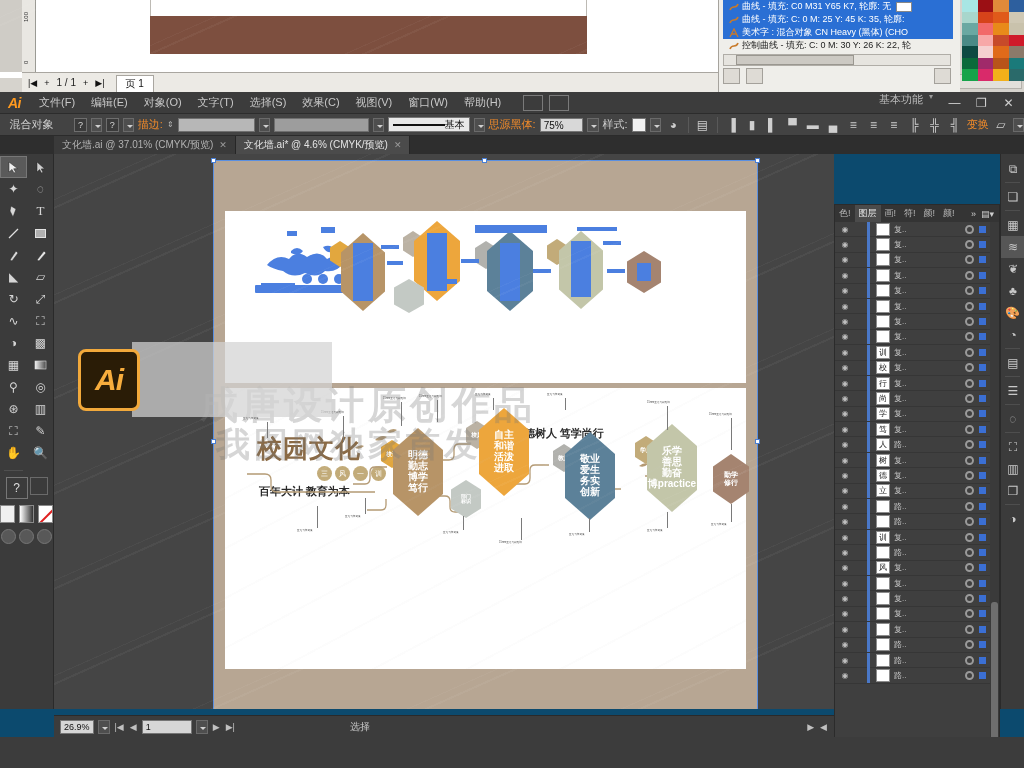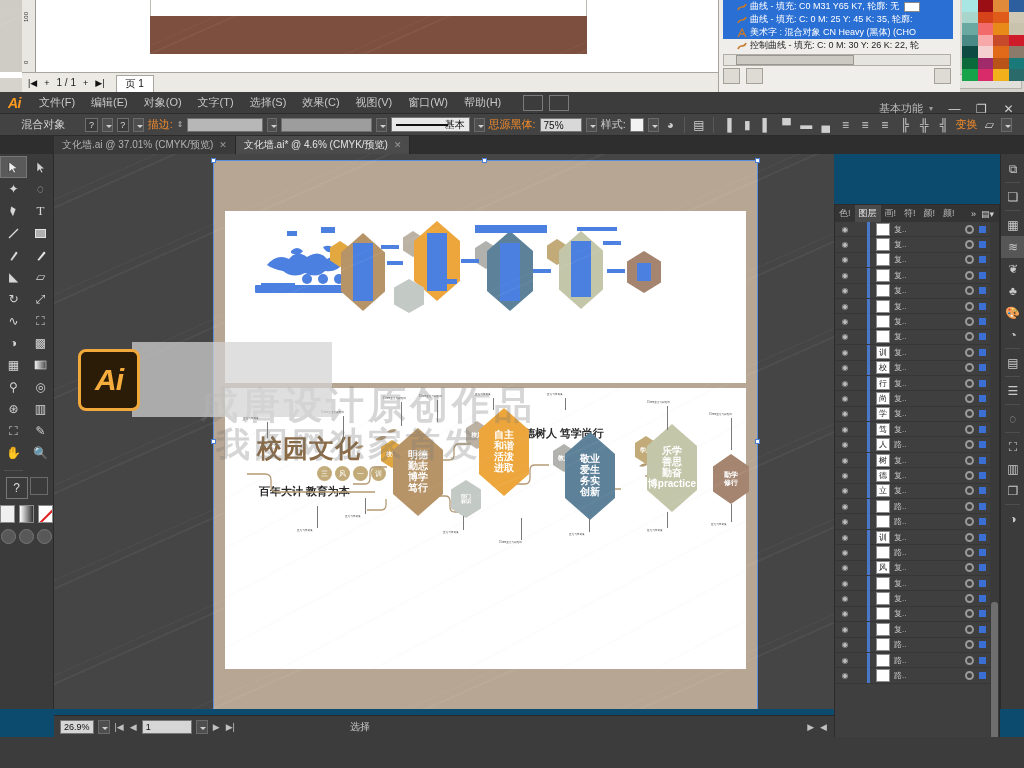--- a/index.html
+++ b/index.html
@@ -22,42 +22,42 @@
   .corel-left-gutter { position: absolute; left: 0; top: 0; width: 22px; height: 72px; background: #cfccc6; }
   .corel-page { position: absolute; left: 150px; top: -40px; width: 437px; height: 78px; background: #ffffff; border: 1px solid #bdbab4; }
   .corel-brown { position: absolute; left: 150px; top: 16px; width: 437px; height: 38px; background: #7d4f3f; }
   .corel-brown2 { position: absolute; left: 150px; top: 54px; width: 437px; height: 4px; background: #ffffff; }
   .corel-pagebar { position: absolute; left: 22px; top: 72px; width: 696px; height: 20px; background: #eceae5; border-top: 1px solid #a9a6a0; display: flex; align-items: center; padding-left: 6px; gap: 7px; color: #1c1c1c; font-size: 10px; }
   .corel-pagebar .navbtn { font-size: 9px; color: #111; cursor: default; }
   .corel-tab { background: #fff; border: 1px solid #a9a6a0; border-bottom: none; padding: 1px 9px 2px 9px; font-size: 10px; color: #111; margin-left: 4px; position: relative; top: 1px; }
   .corel-hscroll { position: absolute; right: 2px; top: 74px; width: 300px; height: 15px; background: #e2e0db; border: 1px solid #b5b2ac; }
   .corel-right-panel { position: absolute; left: 718px; top: 0; width: 242px; height: 92px; background: #efeeea; border-left: 1px solid #a6a39d; }
   .om-list { position: absolute; left: 4px; top: 0px; width: 230px; height: 52px; overflow: hidden; }
-  .om-row { height: 13px; display: flex; align-items: center; gap: 3px; padding-left: 14px; font-size: 9px; white-space: nowrap; }
+  .om-row { height: 13px; display: flex; align-items: center; gap: 3px; padding-left: 6px; font-size: 9px; white-space: nowrap; }
   .om-row.sel { background: #2a6fd4; color: #ffffff; }
   .om-ico { width: 10px; height: 10px; flex: 0 0 10px; }
   .om-swatch { width: 16px; height: 10px; background: #fff; border: 1px solid #888; display: inline-block; margin-left: 2px; }
   .om-hscroll { position: absolute; left: 4px; top: 54px; width: 228px; height: 12px; background: #e6e4df; border: 1px solid #b0ada7; }
   .om-hscroll .thumb { position: absolute; left: 12px; top: 0px; width: 118px; height: 10px; background: #ccc9c3; border: 1px solid #9a9790; }
   .om-footer { position: absolute; left: 4px; top: 68px; width: 228px; height: 20px; }
   .om-btn { width: 17px; height: 16px; background: #dedbd5; border: 1px solid #a4a19b; display: inline-block; margin-right: 3px; }
   .corel-palette { position: absolute; left: 962px; top: 0; width: 62px; height: 92px; display: grid; grid-template-columns: repeat(4, 1fr); grid-auto-rows: 11.5px; }
   .corel-palette i { display: block; }
 
   
   .ai-win { position: absolute; left: 0; top: 92px; width: 1024px; height: 645px; background: #0c4a6e; }
   .ai-menubar { position: relative; height: 22px; background: #3c3c3c; display: flex; align-items: center; padding-left: 6px; gap: 0; border-bottom: 1px solid #2c2c2c; }
   .ai-logo { color: #ff9a1f; font-weight: bold; font-size: 14px; font-style: italic; padding: 0 10px 0 2px; letter-spacing: -0.5px; }
   .ai-menu { padding: 2px 8px; font-size: 11px; color: #c8c8c8; cursor: default; }
-  .ai-mb-right { position: absolute; right: 2px; top: 0; height: 33px; display: flex; align-items: center; gap: 0; }
+  .ai-mb-right { position: absolute; right: 2px; top: 0; height: 33px; display: flex; align-items: flex-start; gap: 0; }
   .ws-label { font-size: 11px; color: #b8b8b8; padding: 0 6px; }
   .winbtn { width: 27px; height: 22px; display: flex; align-items: center; justify-content: center; font-size: 12px; color: #d0d0d0; }
   .mb-ico { width: 20px; height: 16px; border: 1px solid #7a7a7a; margin: 0 3px; display: inline-block; }
 
-  .ai-ctrlbar { height: 22px; background: #434343; border-bottom: 1px solid #2b2b2b; display: flex; align-items: center; padding: 0 12px; gap: 4px; font-size: 11px; overflow: hidden; }
+  .ai-ctrlbar { height: 22px; background: #434343; border-bottom: 1px solid #2b2b2b; display: flex; align-items: center; padding: 0 0; gap: 4px; font-size: 11px; overflow: hidden; }
   .ctl-label { color: #cfcfcf; white-space: nowrap; }
   .ctl-label.orange { color: #f08a2a; }
   .mini-box { width: 14px; height: 14px; background: #3a3a3a; border: 1px solid #6e6e6e; color: #d8d8d8; font-size: 9px; text-align: center; line-height: 13px; }
   .mini-arrow { width: 12px; height: 14px; background: #4e4e4e; border: 1px solid #6a6a6a; position: relative; }
   .mini-arrow:after { content: ""; position: absolute; left: 3px; top: 6px; border-left: 3px solid transparent; border-right: 3px solid transparent; border-top: 3px solid #d0d0d0; }
   .ctl-swatch { width: 86px; height: 14px; background: #b7b7b7; border: 1px solid #6f6f6f; }
   .ctl-swatch.w2 { width: 104px; background: #9d9d9d; }
   .ctl-stroke { width: 90px; height: 15px; background: #e8e8e8; border: 1px solid #777; color: #111; font-size: 10px; display: flex; align-items: center; justify-content: flex-end; padding-right: 4px; position: relative; }
   .ctl-stroke:before { content:""; position:absolute; left:4px; top:6px; width:52px; height:2px; background:#111; }
   .ctl-field { width: 48px; height: 14px; background: #d8d8d8; border: 1px solid #757575; color: #111; font-size: 10px; padding-left: 3px; line-height: 13px; }

